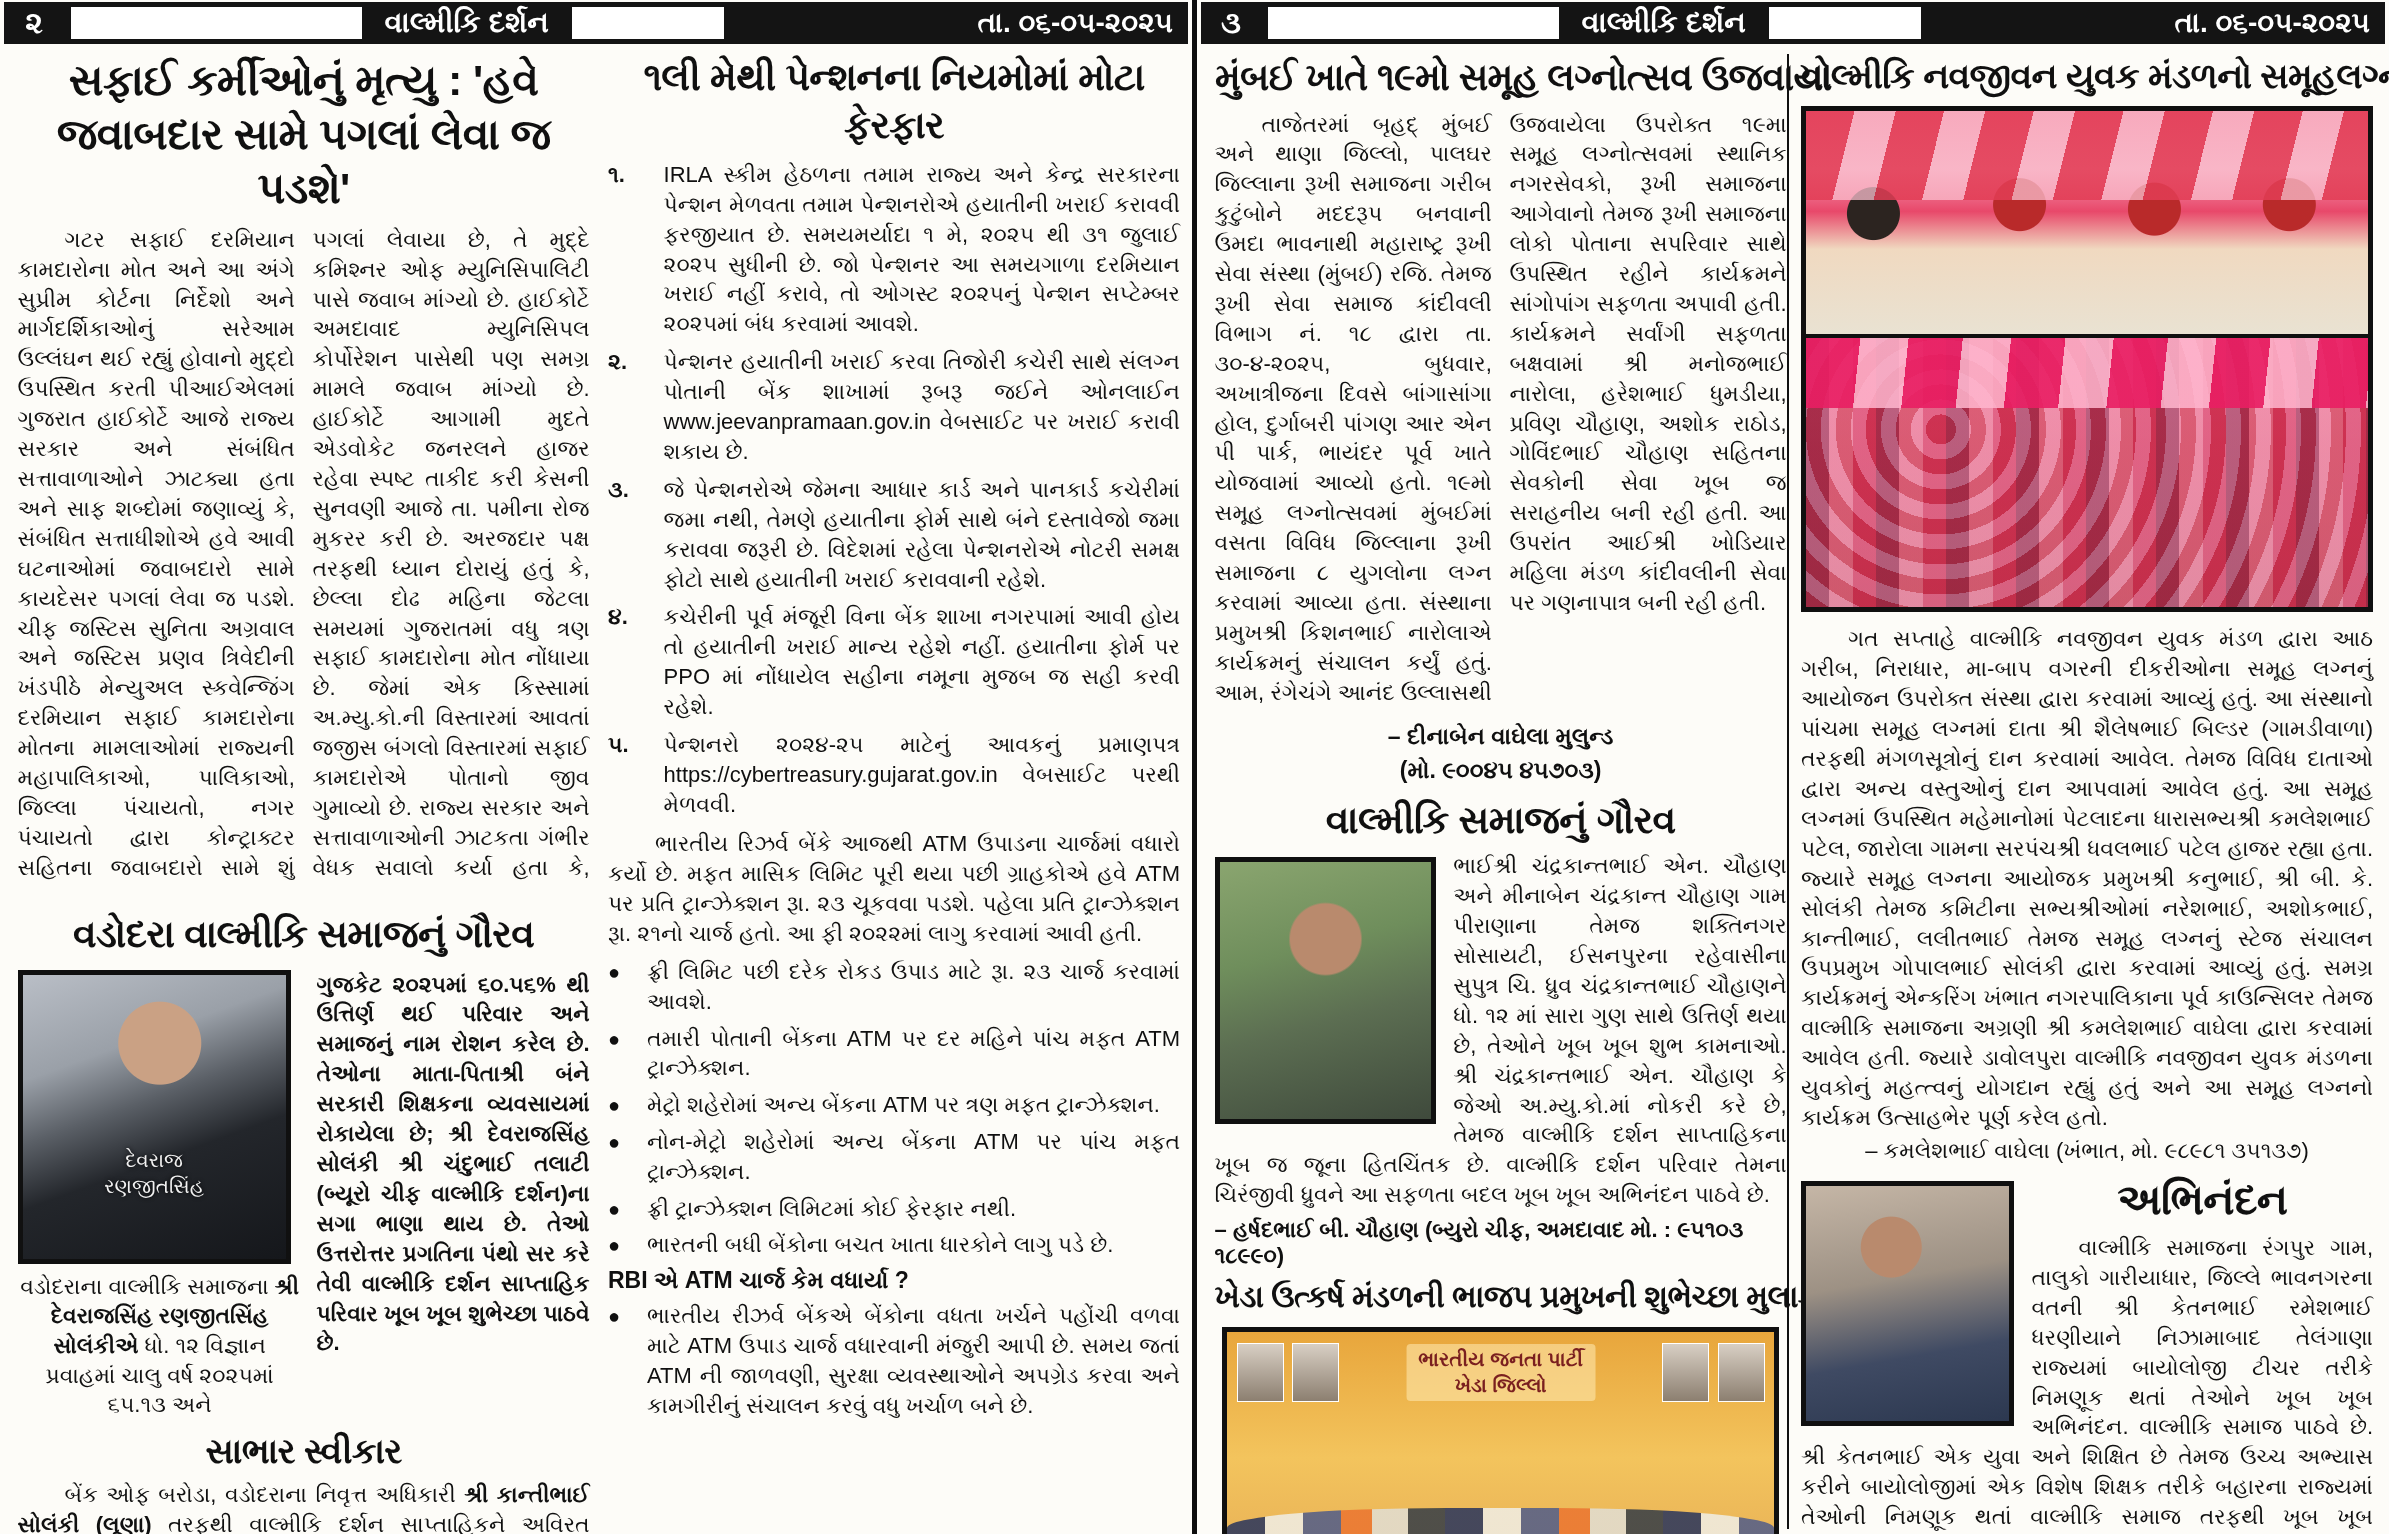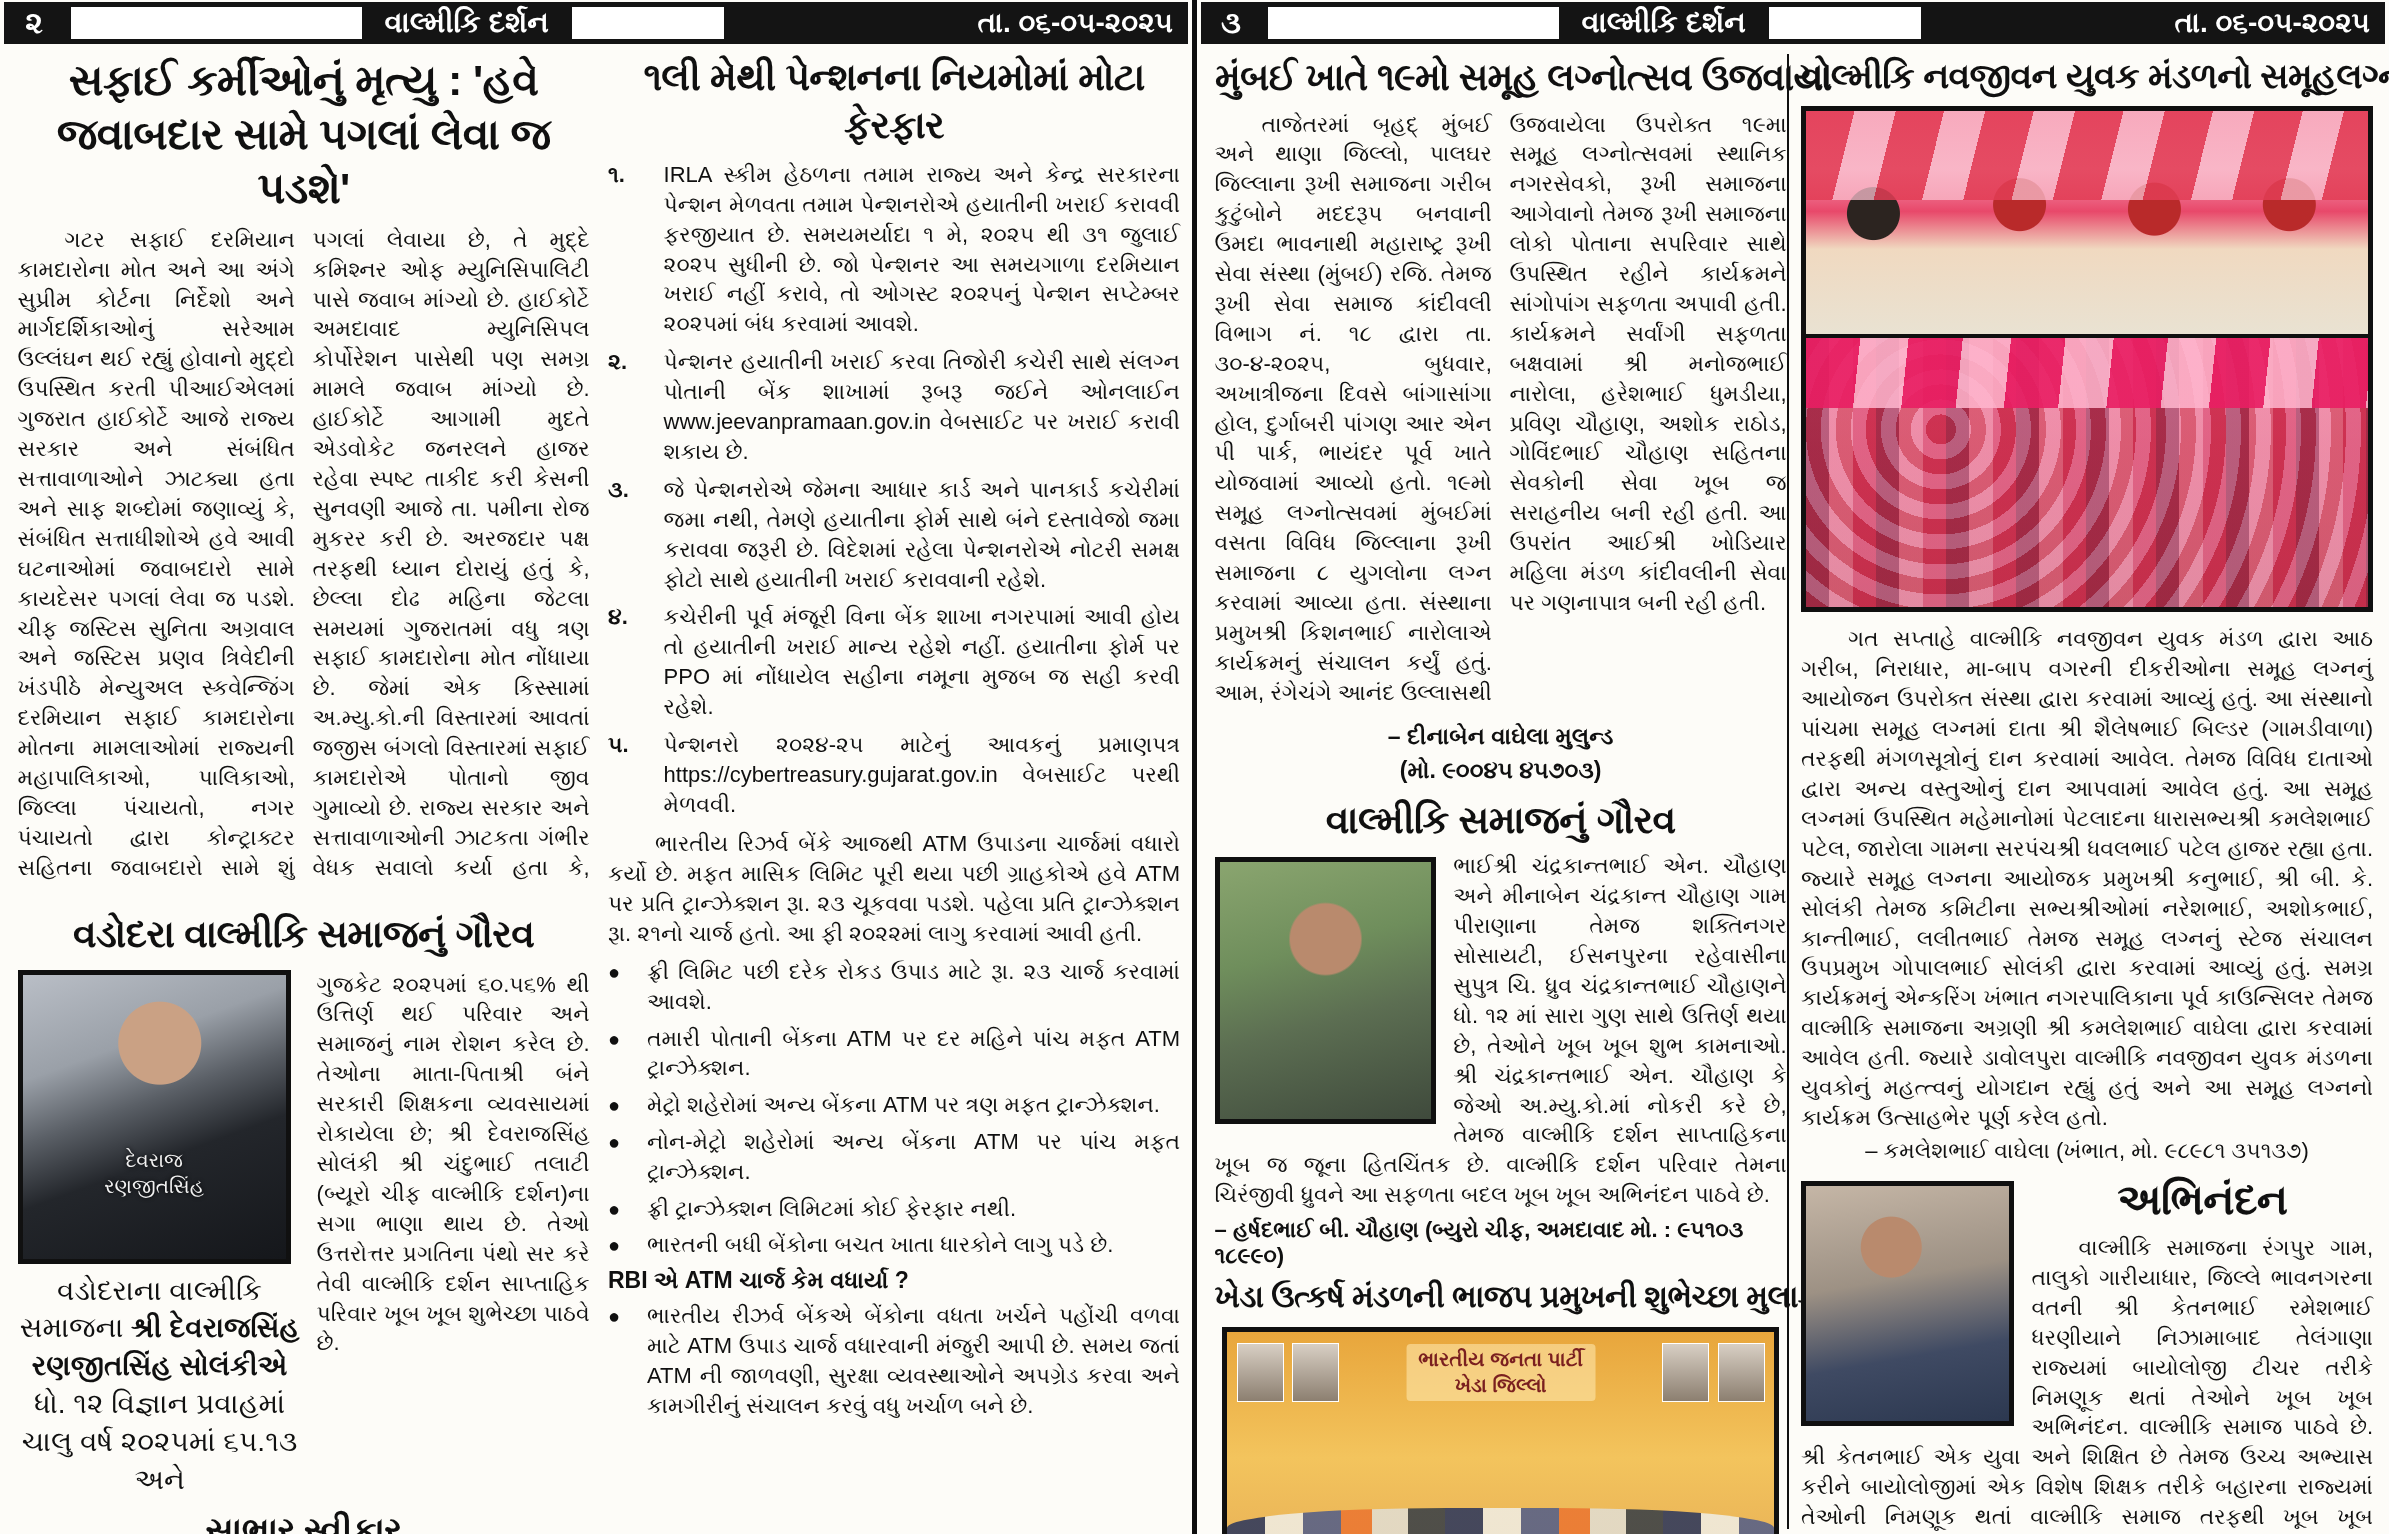--- a/index.html
+++ b/index.html
@@ -81,22 +81,22 @@
   .ph-wed2 .canopy{position:absolute;top:0;left:0;right:0;height:26%;
       background:repeating-linear-gradient(96deg, rgba(233,30,99,.9) 0 54px, rgba(255,182,206,.85) 54px 102px);}
 
   
   .art{margin-bottom:9.5px;}
   .a1-body{height:677px;overflow:hidden;margin-top:9.5px;}
 
   .gaurav2-row{display:flex;gap:15px;margin-top:10.8px;}
   .gaurav2-left{flex:0 0 284px;}
   .gaurav2-left .ph{width:263px;height:284px;}
-  .gaurav2-cap{font-size:28px;line-height:1.35;text-align:center;margin-top:8px;}
-  .gaurav2-right{flex:1;}
+  .gaurav2-cap{font-size:22px;line-height:1.35;text-align:center;margin-top:8px;}
+  .gaurav2-right{flex:1;font-weight:bold;}
 
   .pension-item{display:flex;gap:17.6px;margin-bottom:8px;}
   .pension-num{flex:0 0 38px;font-weight:bold;}
   .bullet-item{display:flex;gap:16px;margin-bottom:6.8px;}
   .bullet-dot{flex:0 0 23px;font-size:20px;line-height:1.5;}
   .atm-sub{font-weight:bold;font-size:23px;margin:6.8px 0;}
 
   .mum-body{height:609px;overflow:hidden;margin-top:8px;}
   .mum-sign{text-align:center;font-weight:bold;font-size:23px;line-height:1.5;}
 

